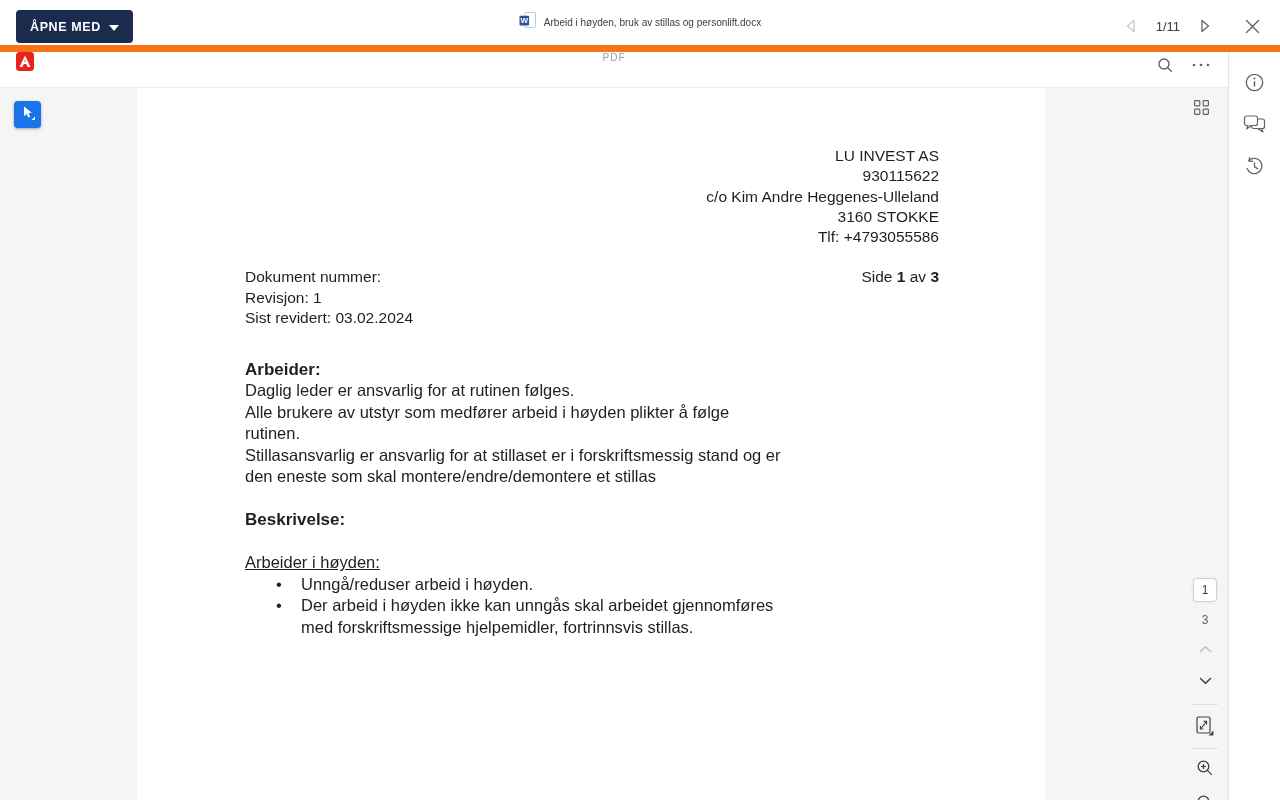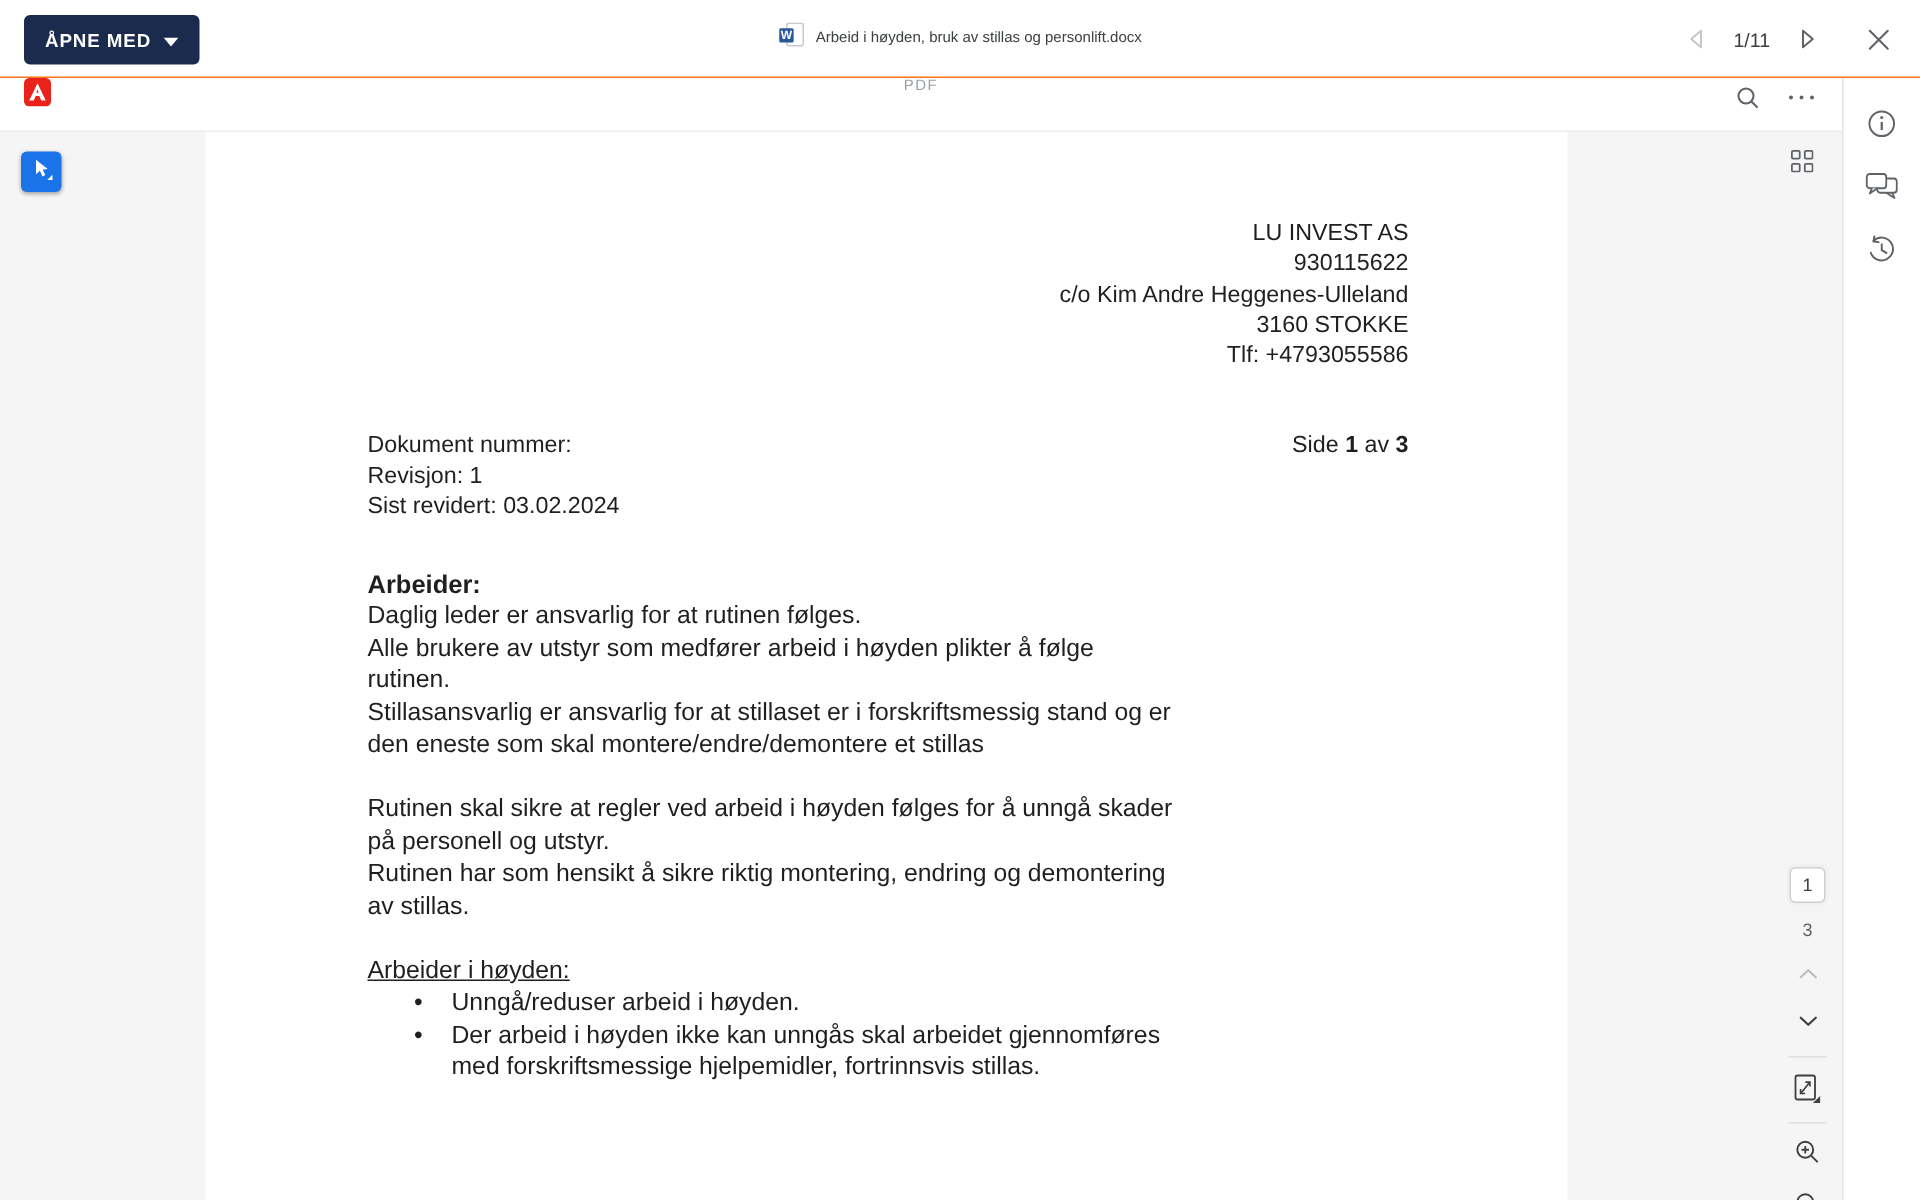--- a/index.html
+++ b/index.html
@@ -1,21 +1,21 @@
 <!DOCTYPE html>
 <html><head>
 <meta charset="utf-8">
 <style>
   * { margin:0; padding:0; box-sizing:border-box; }
   html,body { width:1280px; height:800px; overflow:hidden; background:#fff;
               font-family:"Liberation Sans", sans-serif; }
   .app { width:1280px; height:800px; display:flex; flex-direction:column; }
 
   
-  .topbar { height:52px; background:#fff; border-bottom:1px solid #f97316;
+  .topbar { height:52px; background:#fff; border-bottom:7px solid #f97316;
             position:relative; display:flex; align-items:center; flex:0 0 52px; }
   .open-with { position:absolute; left:16px; top:10px; height:33px; padding:0 14px;
                background:#1b2b4e; color:#fff; border:none; border-radius:4px;
                font-family:"Liberation Sans",sans-serif; font-size:12.5px; font-weight:bold;
                letter-spacing:.6px; display:flex; align-items:center; gap:8px; cursor:pointer; }
   .title-group { margin:0 auto; display:flex; align-items:center; gap:8px; }
   .title-text { font-size:10px; color:#3c4043; }
   .topnav { position:absolute; right:16px; top:0; height:52px; display:flex; align-items:center; }
   .iconbtn { background:none; border:none; display:flex; align-items:center; justify-content:center;
              cursor:pointer; padding:4px; }
@@ -42,21 +42,21 @@
           color:#1f1f1f; }
   .gutter { flex:1; background:#f5f5f5; position:relative; }
 
   
   .sidebar { flex:0 0 52px; background:#fff; border-left:1px solid #e4e4e4;
              display:flex; flex-direction:column; align-items:center; padding-top:16px; gap:13px; }
 
   
   .pre { white-space:pre-line; }
   .company { text-align:right; font-size:15.5px; line-height:20.3px; }
-  .meta-row { margin-top:40px; display:flex; justify-content:space-between; align-items:flex-start;
+  .meta-row { margin-top:20px; display:flex; justify-content:space-between; align-items:flex-start;
               font-size:15.5px; line-height:20.5px; }
   .side-label b { font-weight:bold; }
   .doc-title { margin-top:40px; font-size:20px; font-weight:bold; line-height:26px; }
   .doc-body { margin-top:30px; font-size:16.5px; line-height:21.5px; }
   .sec { margin-bottom:21.5px; }
   .sec-head { font-weight:bold; font-size:17px; }
   .list-head { text-decoration:underline; }
   .bullet-row { display:flex; padding-left:31px; }
   .bullet-marker { width:25px; flex:0 0 25px; }
 
@@ -181,24 +181,21 @@
             <div class="sec">
               <div class="sec-head">Arbeider:</div>
               <div class="pre">Daglig leder er ansvarlig for at rutinen følges.
 Alle brukere av utstyr som medfører arbeid i høyden plikter å følge
 rutinen.
 Stillasansvarlig er ansvarlig for at stillaset er i forskriftsmessig stand og er
 den eneste som skal montere/endre/demontere et stillas</div>
             </div>
 
             <div class="sec">
-              <div class="pre">Rutinen skal sikre at regler ved arbeid i høyden følges for å unngå skader
-på personell og utstyr.
-Rutinen har som hensikt å sikre riktig montering, endring og demontering
-av stillas.</div>
+              <div class="sec-head">Beskrivelse:</div>
             </div>
 
             <div class="sec">
               <div class="list-head">Arbeider i høyden:</div>
               <div class="bullet-row">
                 <span class="bullet-marker">•</span>
                 <span class="pre">Unngå/reduser arbeid i høyden.</span>
               </div>
               <div class="bullet-row">
                 <span class="bullet-marker">•</span>

